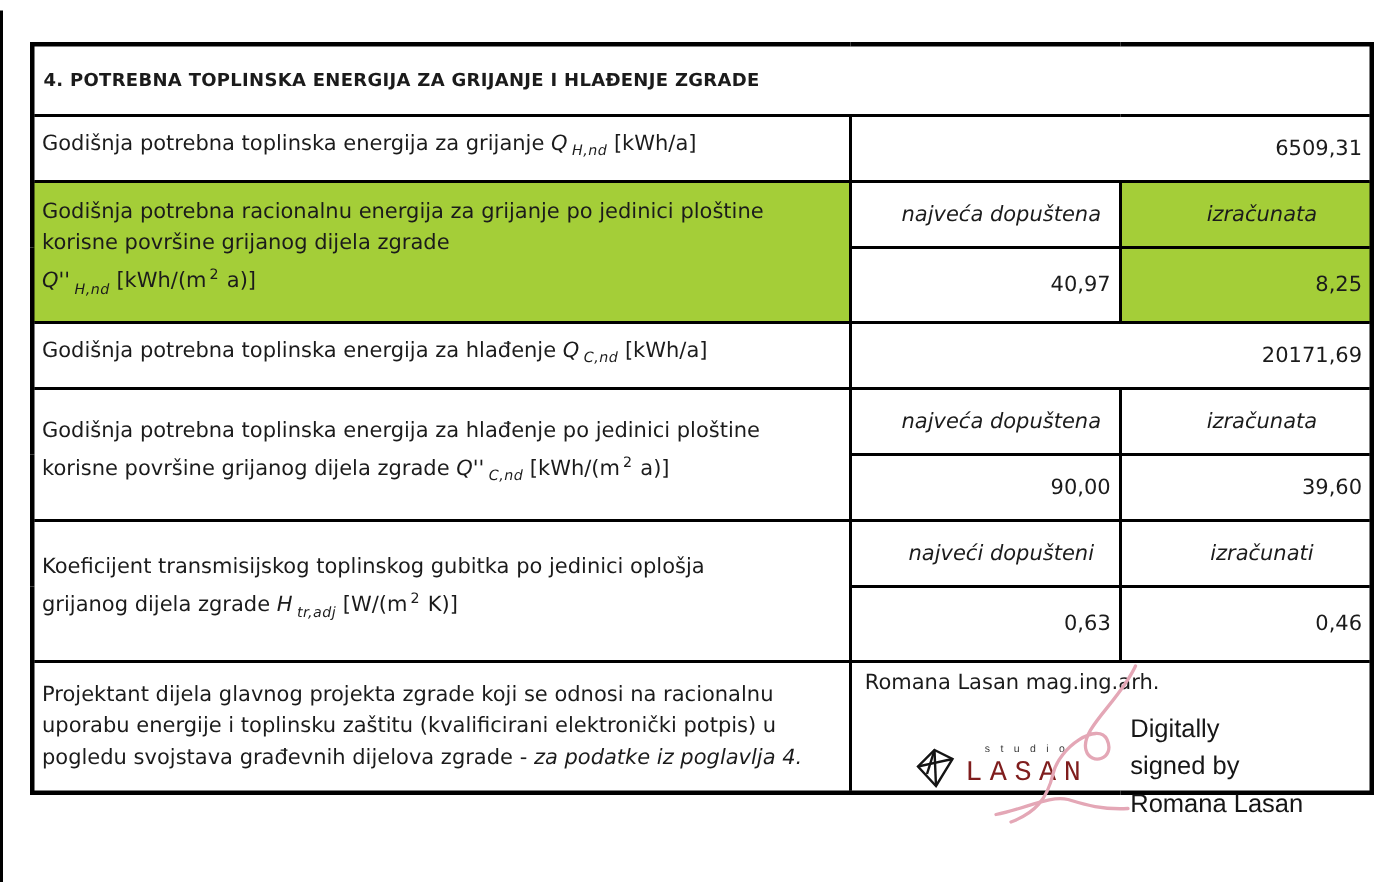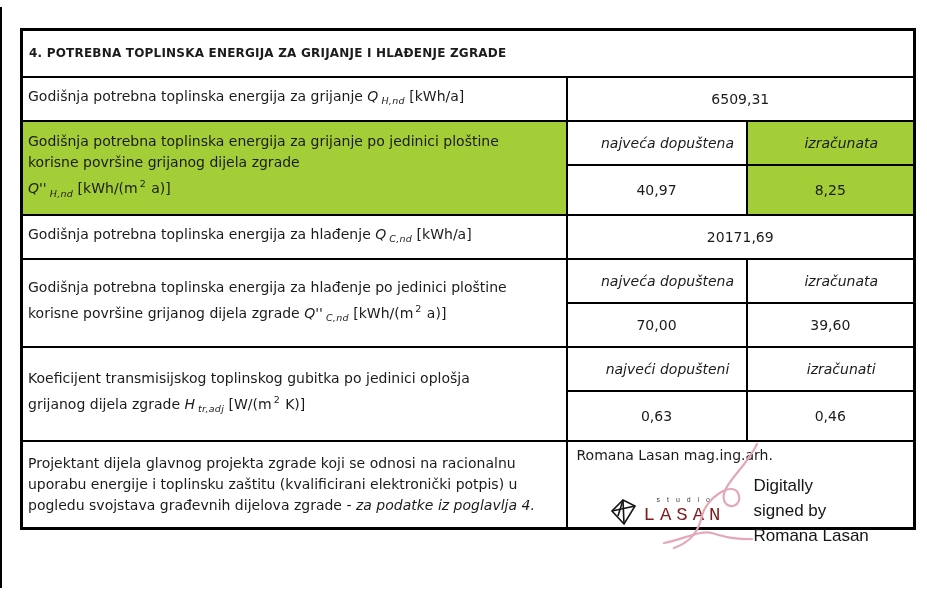--- a/index.html
+++ b/index.html
@@ -37,21 +37,21 @@
     font-weight:bold;
     padding-left:6px;
     letter-spacing:0.2px;
   }
   td.desc{line-height:21px;}
   td.h48{height:44px;}
   td.h44{height:44px;}
   td.h50{height:50px;}
   td.h88{height:88px;}
   .green{background:var(--green);}
-  td.val{text-align:center;}
+  td.val{text-align:right;}
   td.hdr{text-align:center;font-style:italic;padding-left:27px;}
   .sym{font-style:italic;}
   sub.ss{font-style:italic;font-size:9.5px;margin-left:3px;letter-spacing:0.3px;}
   sup.sp{font-size:9.5px;margin-left:2px;margin-right:1px;}
   .it{font-style:italic;}
   td.sig-cell{position:relative;vertical-align:top;padding:0;}
   .signer-name{position:absolute;left:9px;top:5px;font-size:14px;white-space:nowrap;}
   .logo{position:absolute;left:42px;top:54px;display:flex;align-items:flex-end;color:#141414;}
   .logo svg{display:block;margin-right:7px;}
   .logo-text{position:relative;}
@@ -84,21 +84,21 @@
 
   <tr>
     <td class="desc h48">
       <span>Godišnja potrebna toplinska energija za grijanje </span><span class="sym">Q</span><sub class="ss">H,nd</sub><span> [kWh/a]</span>
     </td>
     <td colspan="2" class="val h48">6509,31</td>
   </tr>
 
   <tr>
     <td rowspan="2" class="desc green">
-      <span>Godišnja potrebna toplinska energija za grijanje po jedinici ploštine</span><br>
+      <span>Godišnja potrebna racionalnu energija za grijanje po jedinici ploštine</span><br>
       <span>korisne površine grijanog dijela zgrade</span><br>
       <span class="sym">Q''</span><sub class="ss">H,nd</sub><span> [kWh/(m</span><sup class="sp">2</sup><span> a)]</span>
     </td>
     <td class="hdr h48">najveća dopuštena</td>
     <td class="hdr h48 green">izračunata</td>
   </tr>
   <tr>
     <td class="val h50">40,97</td>
     <td class="val h50 green">8,25</td>
   </tr>
@@ -112,21 +112,21 @@
 
   <tr>
     <td rowspan="2" class="desc">
       <span>Godišnja potrebna toplinska energija za hlađenje po jedinici ploštine</span><br>
       <span>korisne površine grijanog dijela zgrade </span><span class="sym">Q''</span><sub class="ss">C,nd</sub><span> [kWh/(m</span><sup class="sp">2</sup><span> a)]</span>
     </td>
     <td class="hdr h44">najveća dopuštena</td>
     <td class="hdr h44">izračunata</td>
   </tr>
   <tr>
-    <td class="val h44">70,00</td>
+    <td class="val h44">90,00</td>
     <td class="val h44">39,60</td>
   </tr>
 
   <tr>
     <td rowspan="2" class="desc">
       <span>Koeficijent transmisijskog toplinskog gubitka po jedinici oplošja</span><br>
       <span>grijanog dijela zgrade </span><span class="sym">H</span><sub class="ss">tr,adj</sub><span> [W/(m</span><sup class="sp">2</sup><span> K)]</span>
     </td>
     <td class="hdr h48">najveći dopušteni</td>
     <td class="hdr h48">izračunati</td>

